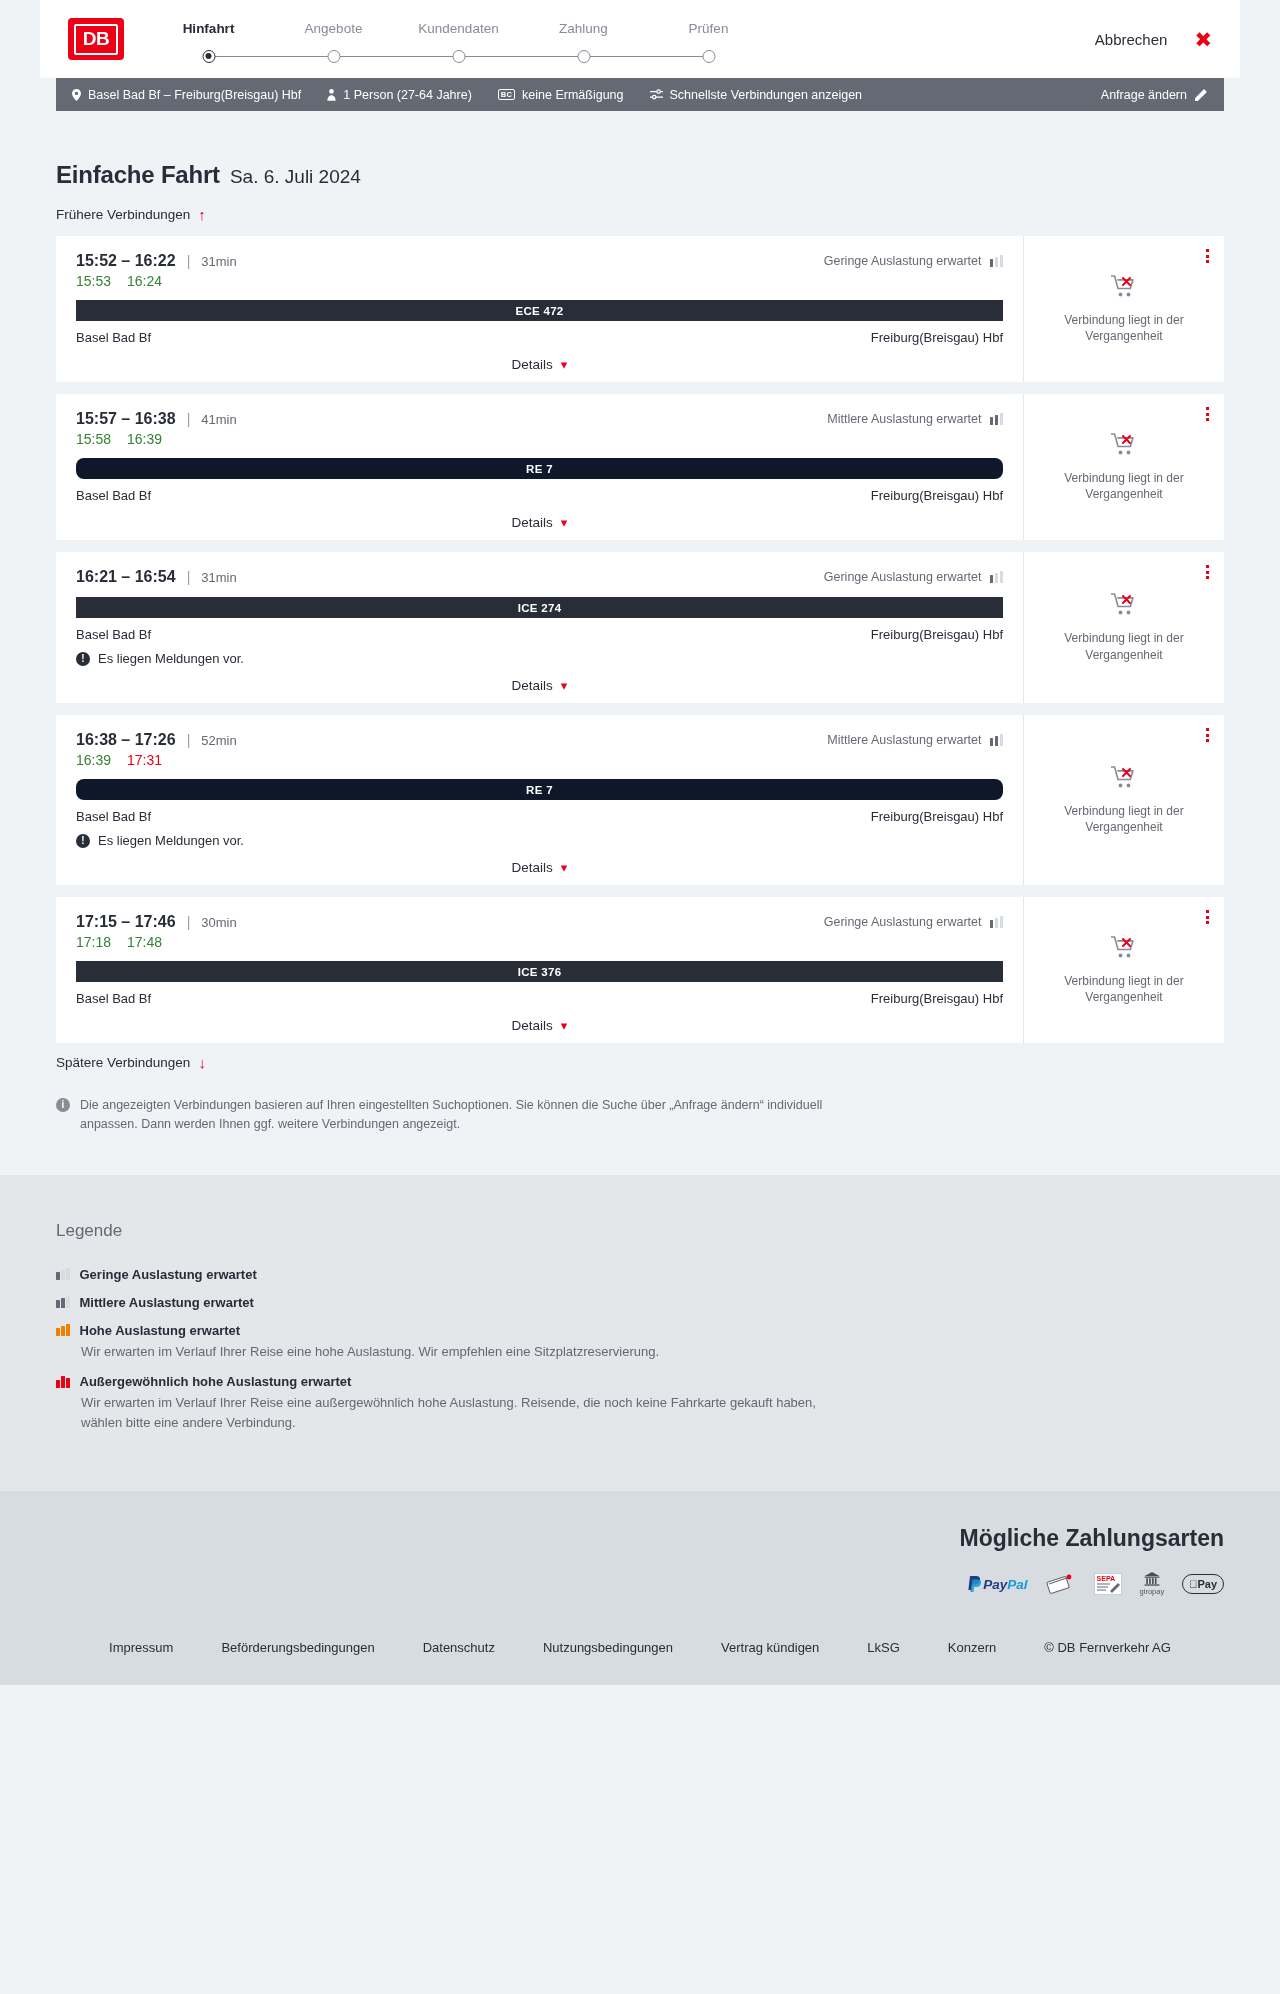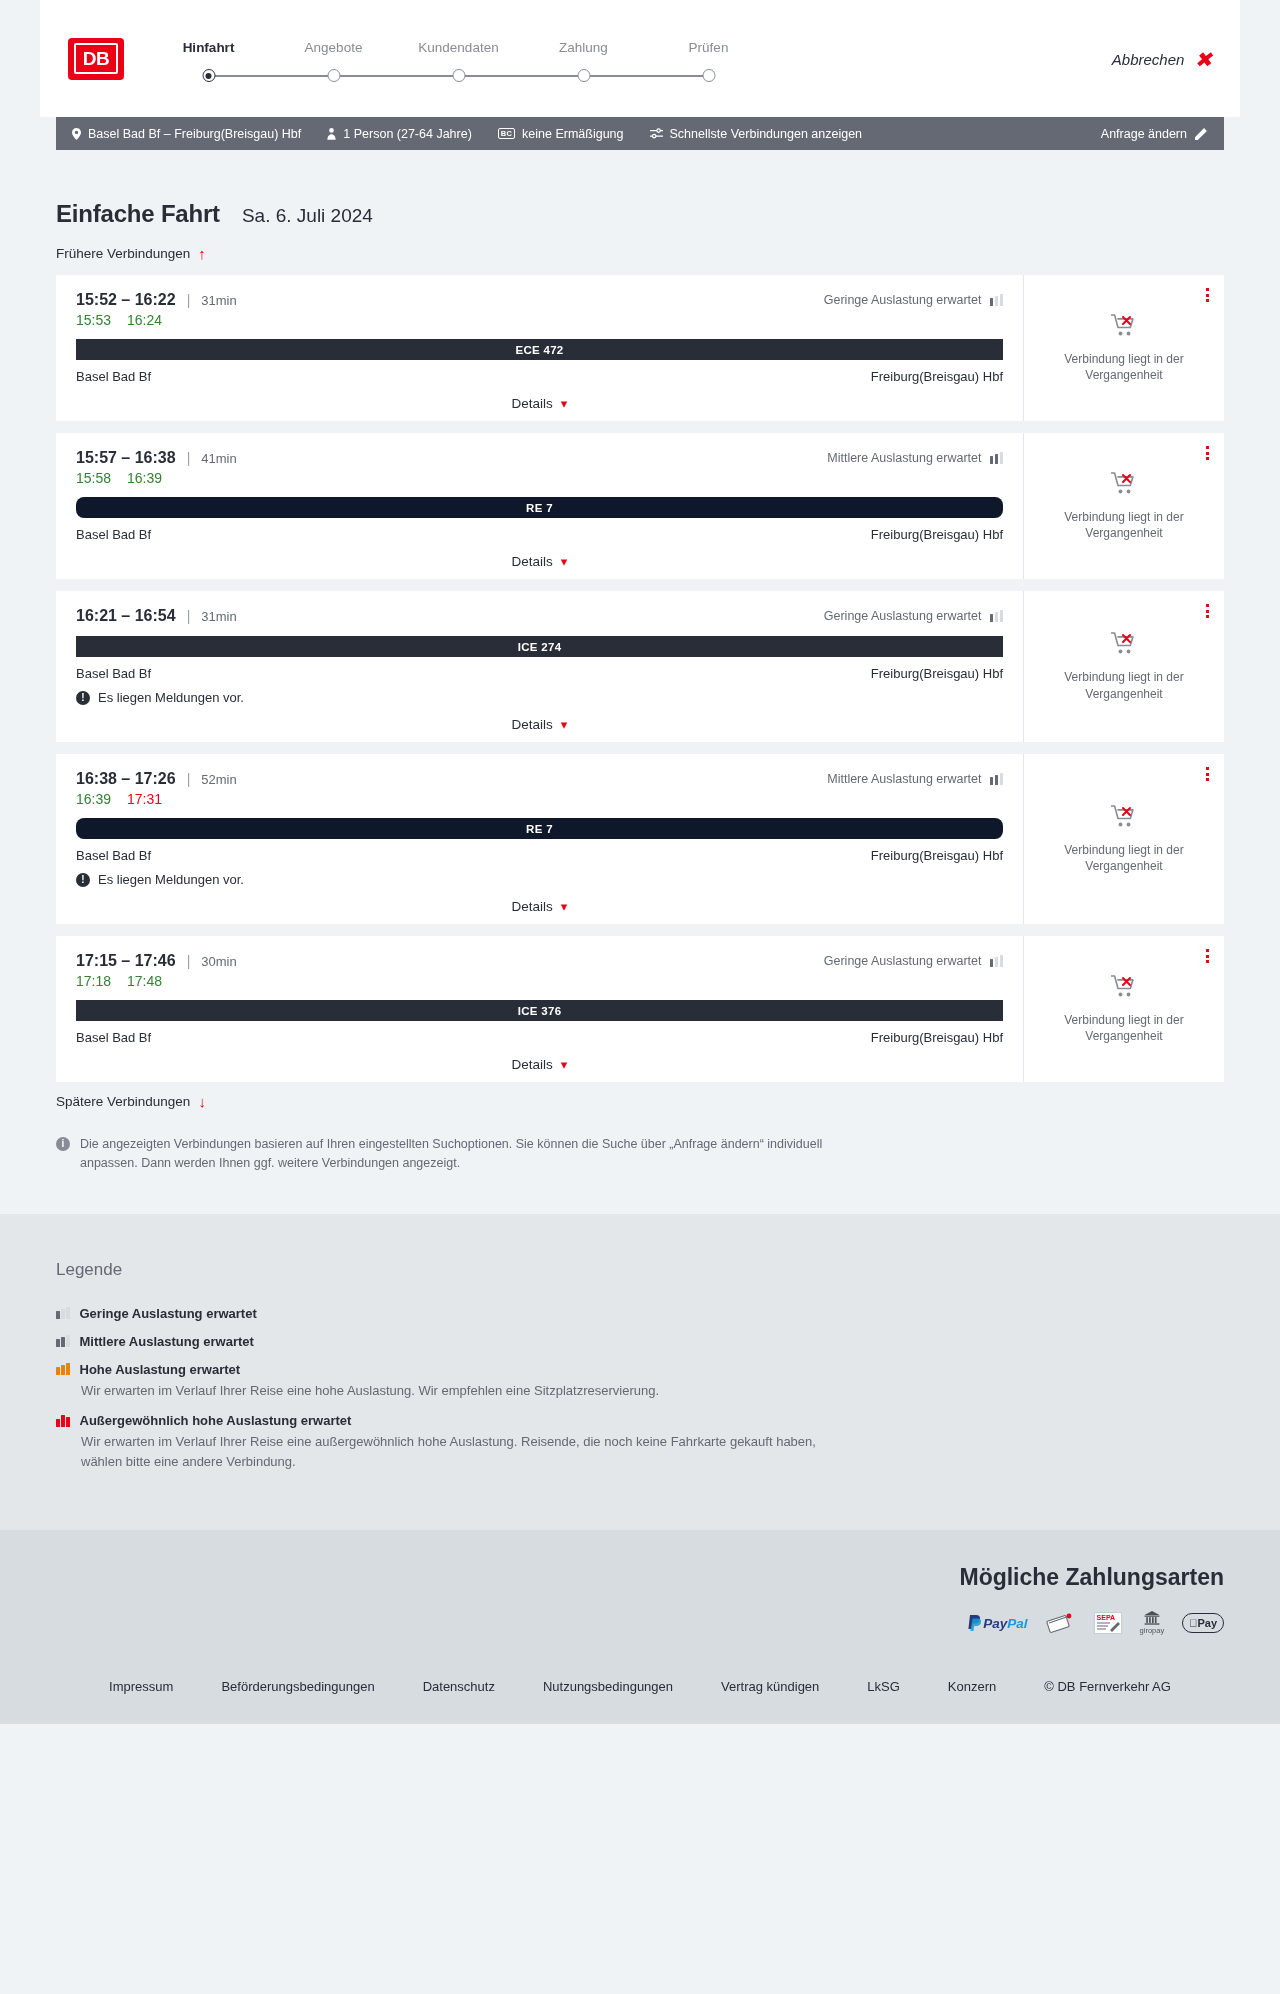--- a/index.html
+++ b/index.html
@@ -11,21 +11,21 @@
   }
   body { position: relative; }
 
   
   .header-wrap {
     background: #f0f3f5;
     padding: 0 40px;
   }
   .header {
     background: #ffffff;
-    height: 117px;
+    height: 78px;
     display: flex;
     align-items: center;
     padding: 0 28px 0 28px;
     position: relative;
   }
   .db-logo {
     width: 56px; height: 42px;
     background: #ec0016;
     border-radius: 4px;
     display: flex; align-items: center; justify-content: center;
@@ -82,25 +82,24 @@
     left: 50%;
     width: 125px;
     z-index: 1;
   }
   .step:last-child .step-line { display: none; }
   .cancel-btn {
     position: absolute;
     right: 28px;
     top: 50%;
     transform: translateY(-50%);
-    display: flex; align-items: center; gap: 10px;
+    display: flex; align-items: center; gap: 27px;
     font-size: 15px;
     color: #282d37;
     cursor: pointer;
-    font-style: italic;
   }
   .x-icon { color: #ec0016; font-size: 21px; line-height: 1; font-weight: 500; }
 
   
   .searchbar-wrap { padding: 0 56px; }
   .searchbar {
     background: #646973;
     color: #ffffff;
     height: 33px;
     display: flex;
@@ -119,21 +118,21 @@
     font-weight: bold;
     padding: 1px 2px;
     line-height: 1;
     letter-spacing: 0.2px;
   }
   .ico-svg { display: block; }
 
   
   .main { padding: 0 56px; background: #f0f3f5; }
   .page-title-row {
-    display: flex; align-items: baseline; gap: 22px;
+    display: flex; align-items: baseline; gap: 10px;
     padding-top: 50px;
   }
   .page-title { font-size: 24px; font-weight: bold; color: #282d37; letter-spacing: -0.2px; }
   .page-date { font-size: 19px; color: #282d37; }
   .earlier-link, .later-link {
     display: flex; align-items: center; gap: 8px;
     font-size: 13.5px; color: #282d37;
     margin-top: 18px; margin-bottom: 14px;
     cursor: pointer; width: fit-content;
   }

